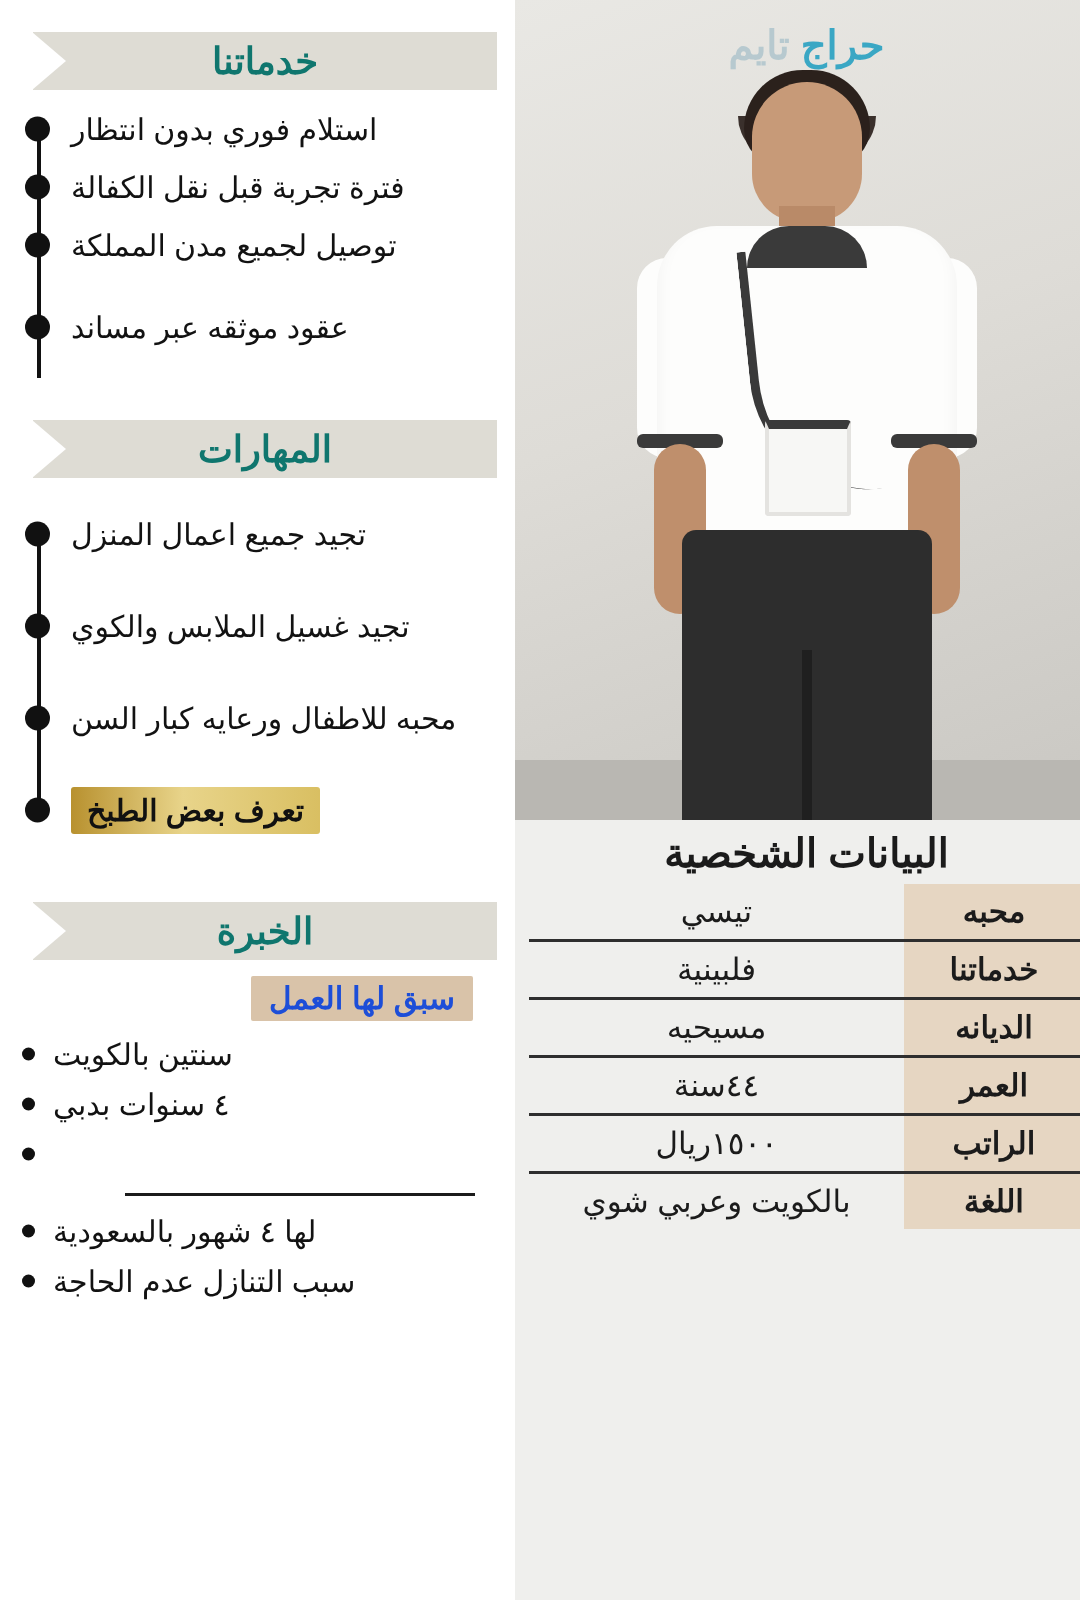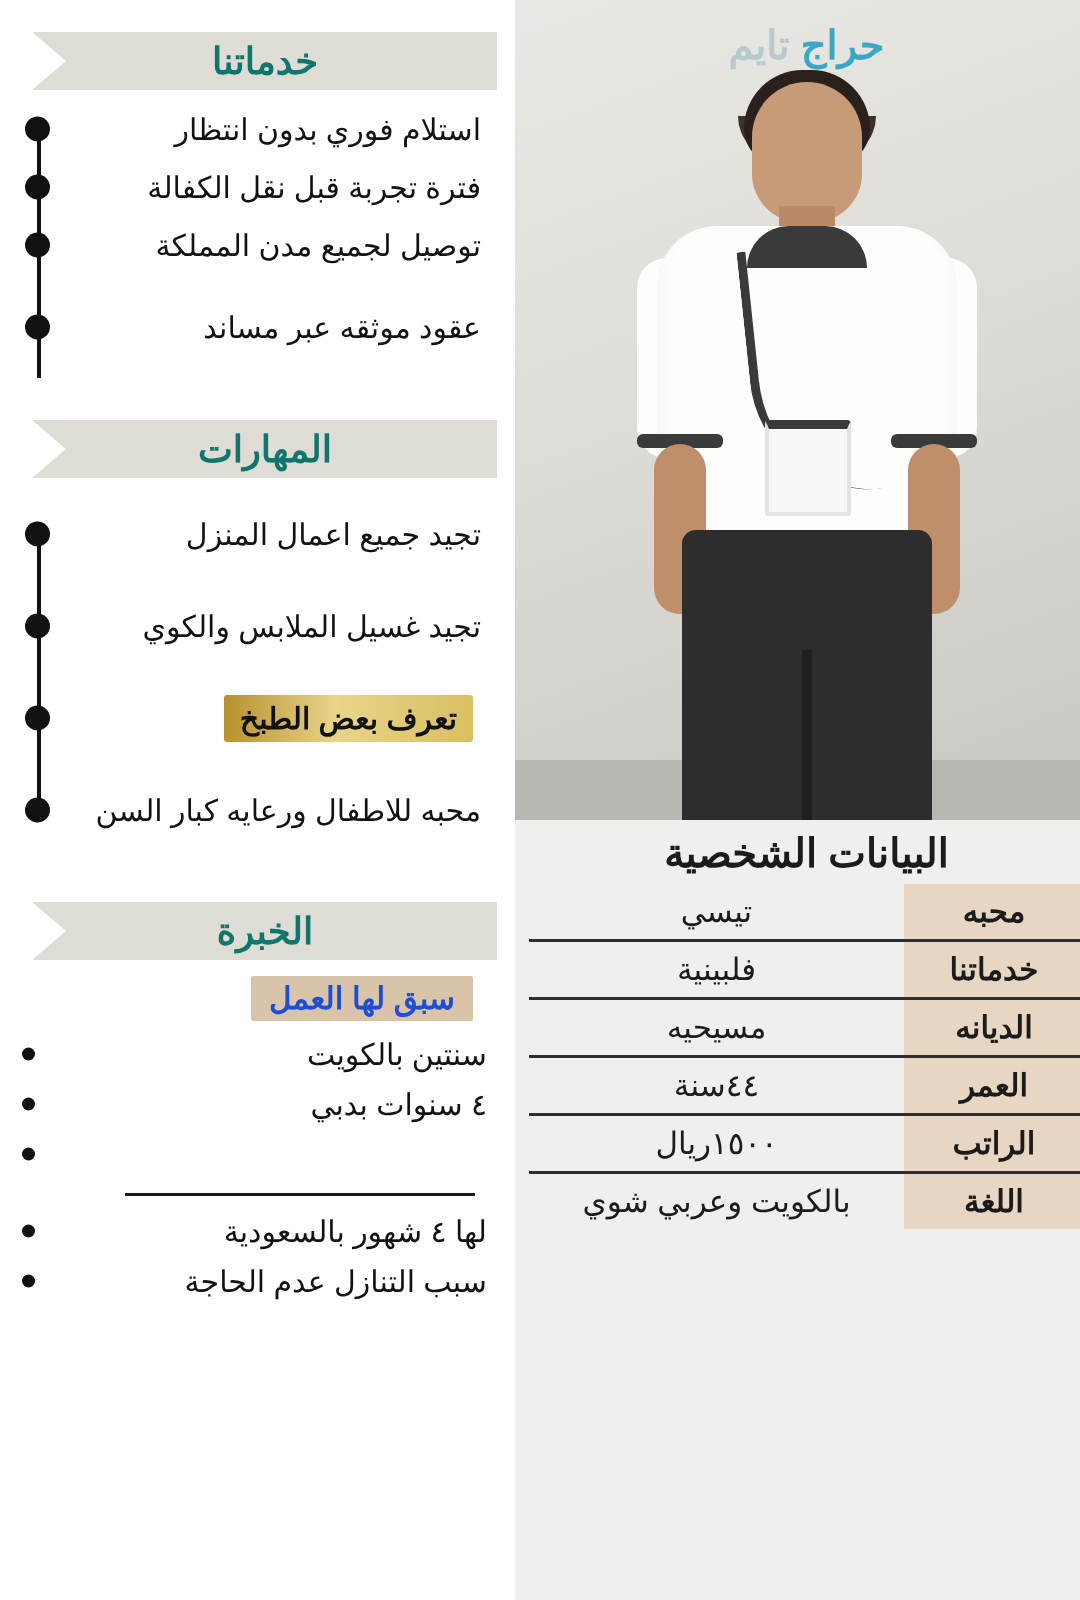--- a/index.html
+++ b/index.html
@@ -191,26 +191,27 @@
   .row {
     position: relative;
     display: flex;
     align-items: center;
     justify-content: flex-start;
     padding: 5px 0;
     height: 58px;
   }
   .row .txt {
     width: 100%;
-    text-align: right;
+    text-align: left;
     padding-right: 16px;
     padding-left: 58px;
     font-size: 30px;
     color: #121212;
     white-space: nowrap;
+    margin-left: 13px;
   }
   .dot {
     position: absolute;
     left: 28px;
     top: 50%;
     transform: translateY(-50%);
     width: 19px; height: 19px;
     border-radius: 50%;
     background: #111;
   }
@@ -357,28 +358,28 @@
       <div class="row">
         <span class="dot big"></span>
         <span class="txt">تجيد جميع اعمال المنزل</span>
       </div>
       <div class="row">
         <span class="dot big"></span>
         <span class="txt">تجيد غسيل الملابس والكوي</span>
       </div>
       <div class="row">
         <span class="dot big"></span>
+        <span class="txt">محبه للاطفال ورعايه كبار السن</span>
+      </div>
+      <div class="row">
+        <span class="dot big"></span>
         <span class="txt" style="padding-right:24px;">
           <span class="pill-gold">تعرف بعض الطبخ</span>
         </span>
       </div>
-      <div class="row">
-        <span class="dot big"></span>
-        <span class="txt">محبه للاطفال ورعايه كبار السن</span>
-      </div>
     </div>
 
     <div class="band exp">
       <span>الخبرة</span>
     </div>
 
     <div class="exp-head">
       <span class="pill-tan">سبق لها العمل</span>
     </div>
 

